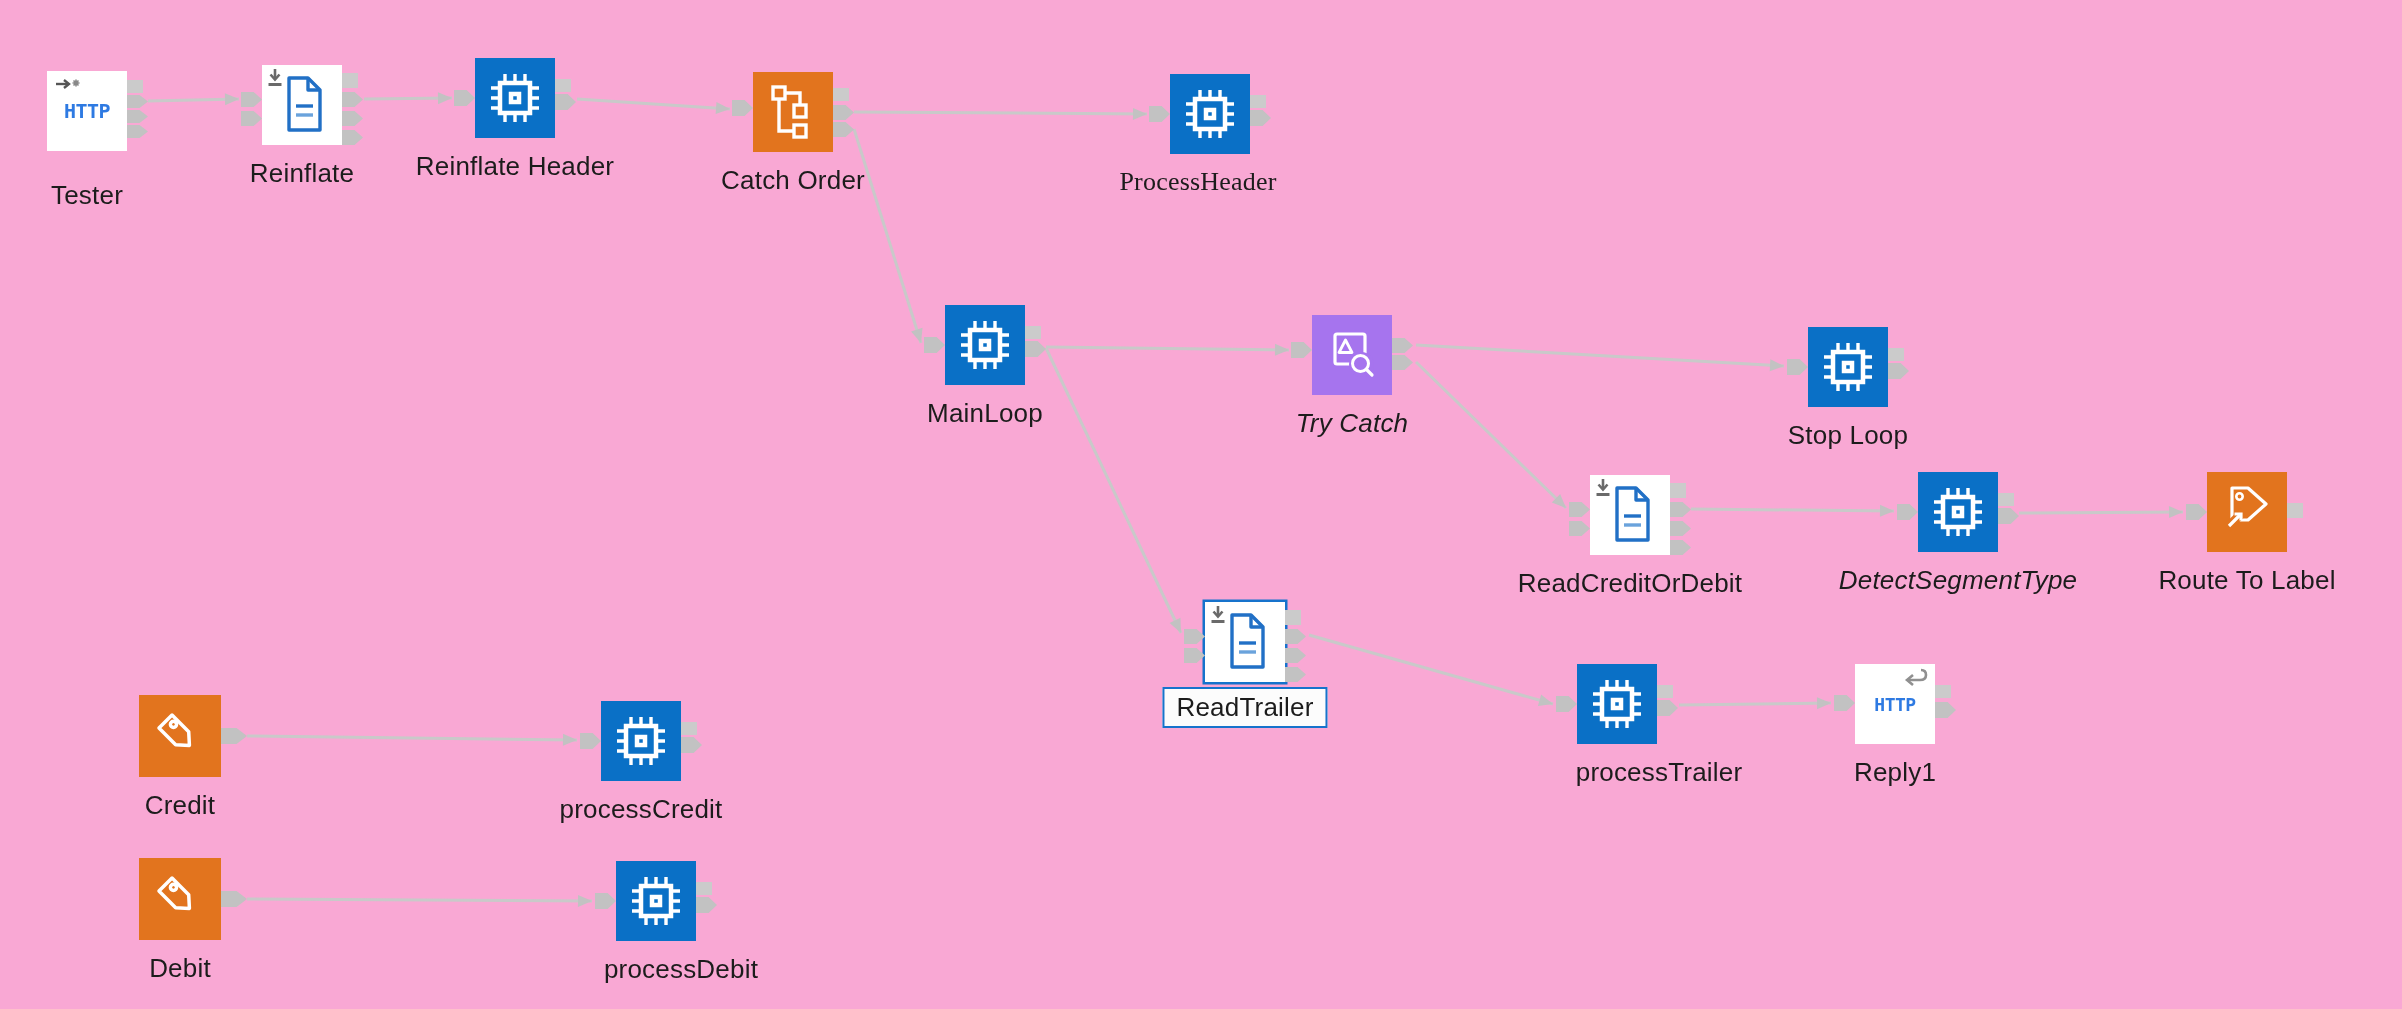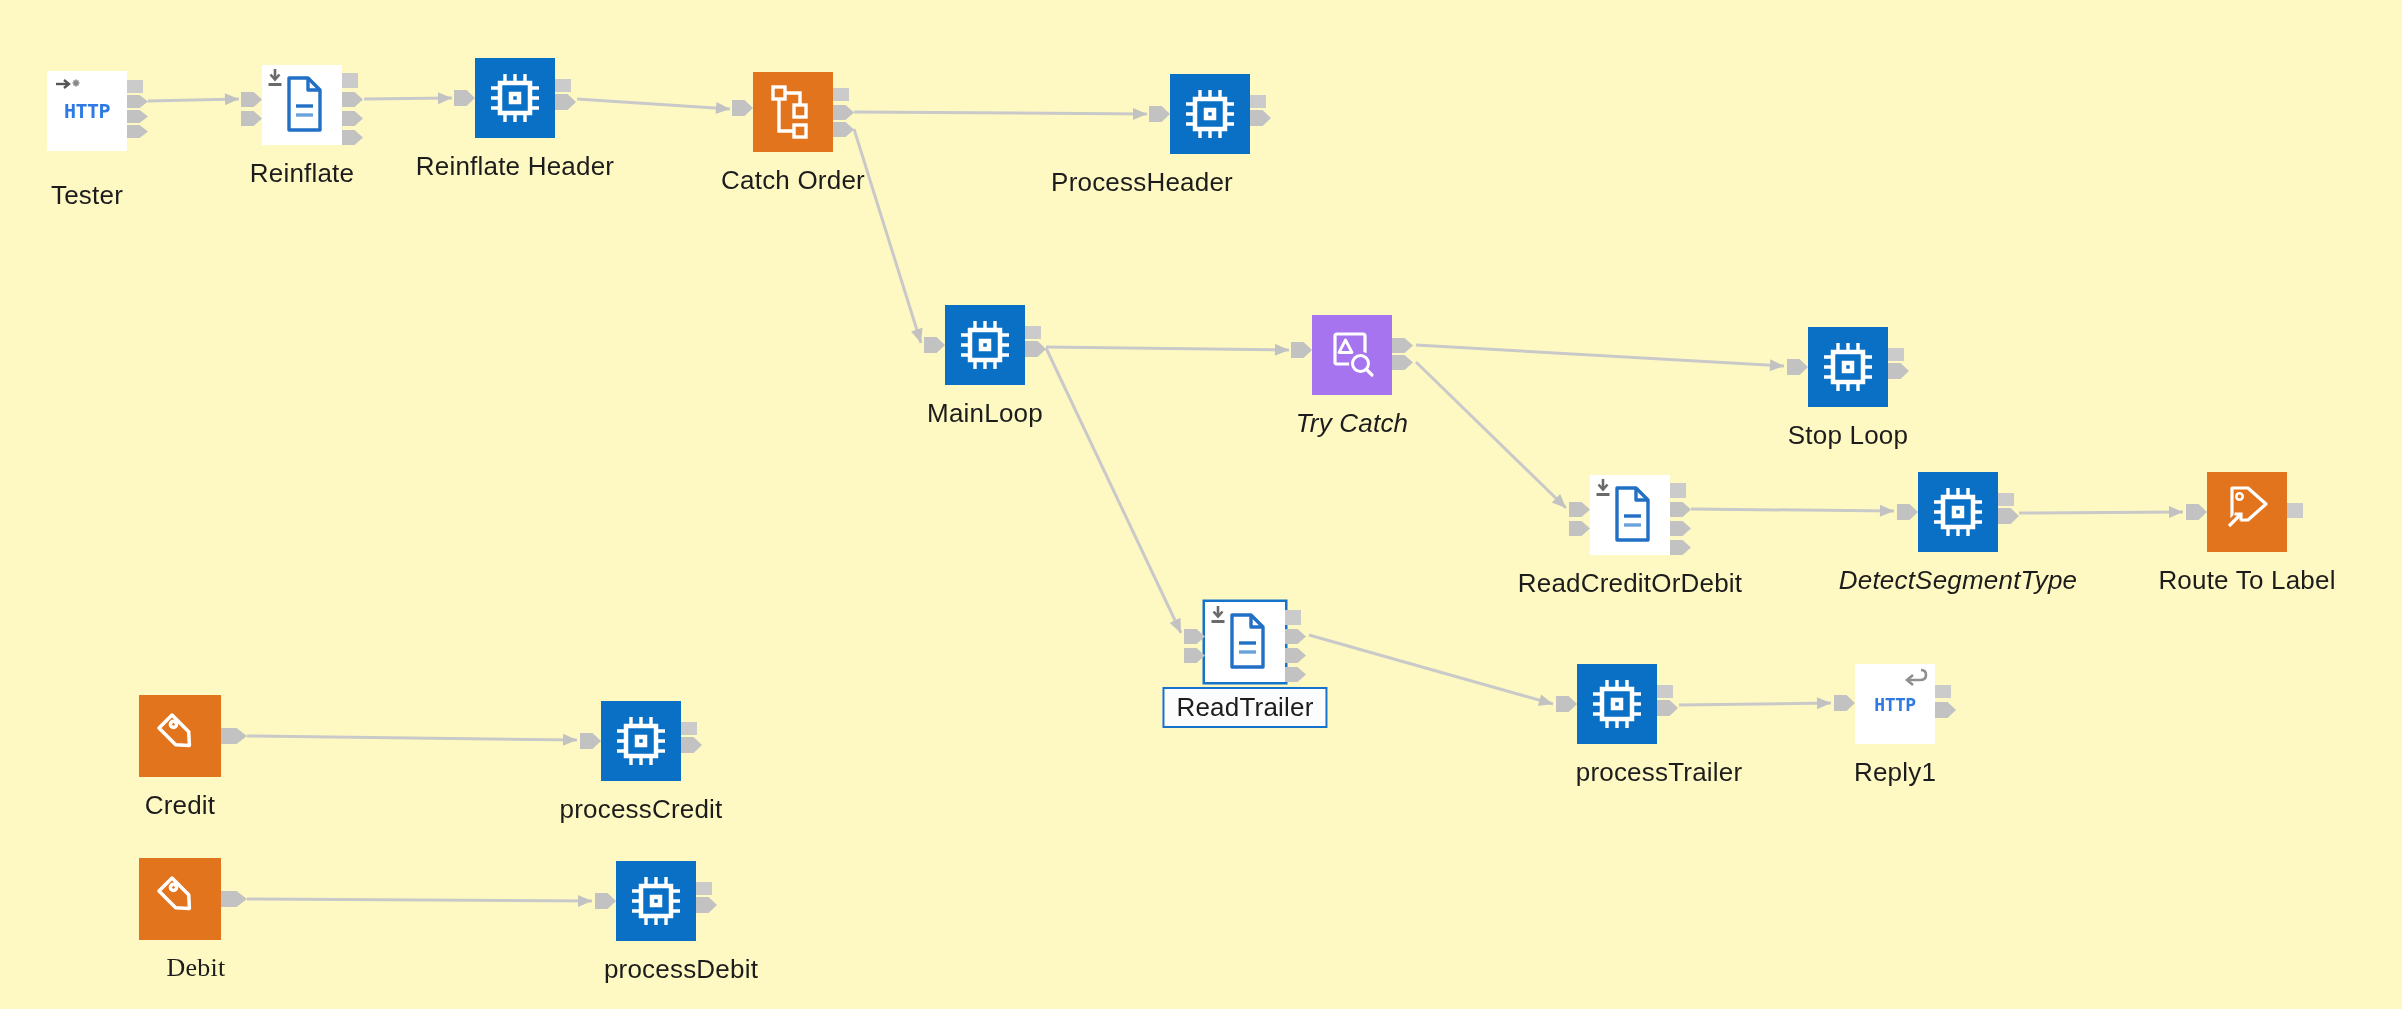--- a/index.html
+++ b/index.html
@@ -31,21 +31,21 @@
   }
   .node-label.selected{
     border:2px solid var(--selection);
     background:#fcfcfc;
     padding:3px 12px;
   }
 </style>
 </head>
 <body>
 
-<div id="canvas" style="--node-blue: #0a70c6; --node-orange: #e2741e; --node-purple: #a674ee; --selection: #1673cc; --terminal: #c2c2c2; --terminal-square: #cbcbcb; --label-text: #1c1c1c; --http-text: #2e7ae2; background: #fef9c3;">
+<div id="canvas" style="--node-blue: #0a70c6; --node-orange: #e2741e; --node-purple: #a674ee; --selection: #1673cc; --terminal: #c2c2c2; --terminal-square: #cbcbcb; --label-text: #1c1c1c; --http-text: #2e7ae2; background: #f9a8d4;">
   <svg id="wire-layer" xmlns="http://www.w3.org/2000/svg" width="2402" height="1009">
       <defs>
         <marker id="arrow" markerUnits="userSpaceOnUse" markerWidth="18" markerHeight="14" refX="16" refY="7" orient="auto">
           <path d="M2,1 L16,7 L2,13 Z" fill="#c2c2c2"></path>
         </marker>
       </defs>
       <line x1="148" y1="101" x2="239" y2="99" stroke="#c9c9c9" stroke-width="3" marker-end="url(#arrow)"></line>
       <line x1="364" y1="99" x2="452" y2="98" stroke="#c9c9c9" stroke-width="3" marker-end="url(#arrow)"></line>
       <line x1="577" y1="99" x2="730" y2="109" stroke="#c9c9c9" stroke-width="3" marker-end="url(#arrow)"></line>
       <line x1="854" y1="112" x2="1147" y2="114" stroke="#c9c9c9" stroke-width="3" marker-end="url(#arrow)"></line>
@@ -142,21 +142,21 @@
       <path d="M30,16 V25 M40,16 V25 M50,16 V25"></path>
       <path d="M30,55 V64 M40,55 V64 M50,55 V64"></path>
       <path d="M16,30 H25 M16,40 H25 M16,50 H25"></path>
       <path d="M55,30 H64 M55,40 H64 M55,50 H64"></path>
     </g>
         </svg></div>
       <div class="term ar" style="top: 32px; height: 16px; width: 21px; left: -21px;"></div>
       <div class="term sq" style="top: 21px; height: 13px; width: 16px; left: 80px;"></div>
       <div class="term ar" style="top: 36px; height: 16px; width: 21px; left: 80px;"></div>
     </div>
-    <div class="node-label" style="left: 1142px; top: 167px;">ProcessHeader</div>
+    <div class="node-label" style="left: 1198px; top: 167px; font-family: Liberation Serif, serif;">ProcessHeader</div>
     <div class="node bg-blue" style="left: 945px; top: 305px; width: 80px; height: 80px;">
       <div class="icon"><svg xmlns="http://www.w3.org/2000/svg" viewBox="0 0 80 80">
     <g fill="none" stroke="#fff" stroke-width="4.5">
       <rect x="25" y="25" width="30" height="30"></rect>
       <rect x="36" y="36" width="8" height="8"></rect>
     </g>
     <g stroke="#fff" stroke-width="3.4">
       <path d="M30,16 V25 M40,16 V25 M50,16 V25"></path>
       <path d="M30,55 V64 M40,55 V64 M50,55 V64"></path>
       <path d="M16,30 H25 M16,40 H25 M16,50 H25"></path>
@@ -334,21 +334,21 @@
     <div class="node-label" style="left: 641px; top: 794px;">processCredit</div>
     <div class="node bg-orange" style="left: 139px; top: 858px; width: 82px; height: 82px;">
       <div class="icon"><svg xmlns="http://www.w3.org/2000/svg" viewBox="0 0 80 80">
     <g transform="rotate(45 40 40)" fill="none" stroke="#fff" stroke-width="3.4" stroke-linejoin="round">
       <path d="M20,31 H43 L53,40 L43,49 H20 Z"></path>
       <circle cx="27.5" cy="36.5" r="3"></circle>
     </g>
         </svg></div>
       <div class="term ar" style="top: 33px; height: 16px; width: 26px; left: 82px;"></div>
     </div>
-    <div class="node-label" style="left: 196px; top: 953px; font-family: Liberation Serif, serif;">Debit</div>
+    <div class="node-label" style="left: 180px; top: 953px;">Debit</div>
     <div class="node bg-blue" style="left: 616px; top: 861px; width: 80px; height: 80px;">
       <div class="icon"><svg xmlns="http://www.w3.org/2000/svg" viewBox="0 0 80 80">
     <g fill="none" stroke="#fff" stroke-width="4.5">
       <rect x="25" y="25" width="30" height="30"></rect>
       <rect x="36" y="36" width="8" height="8"></rect>
     </g>
     <g stroke="#fff" stroke-width="3.4">
       <path d="M30,16 V25 M40,16 V25 M50,16 V25"></path>
       <path d="M30,55 V64 M40,55 V64 M50,55 V64"></path>
       <path d="M16,30 H25 M16,40 H25 M16,50 H25"></path>

